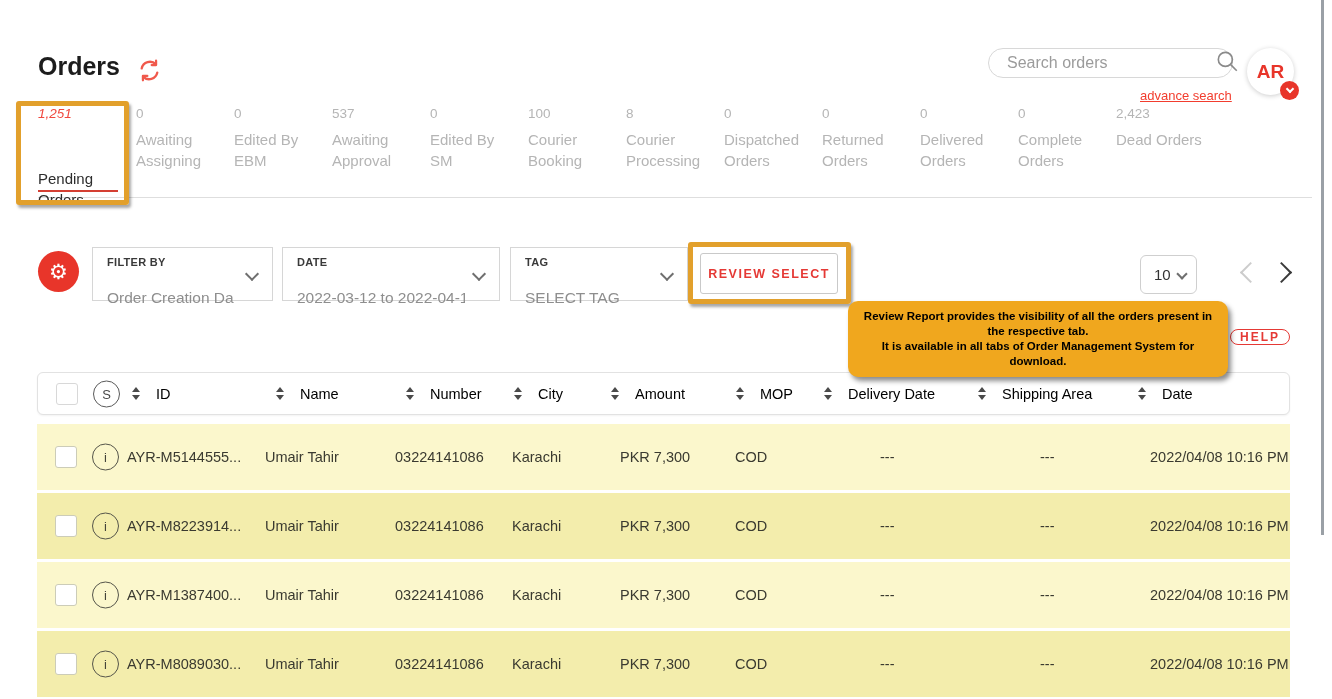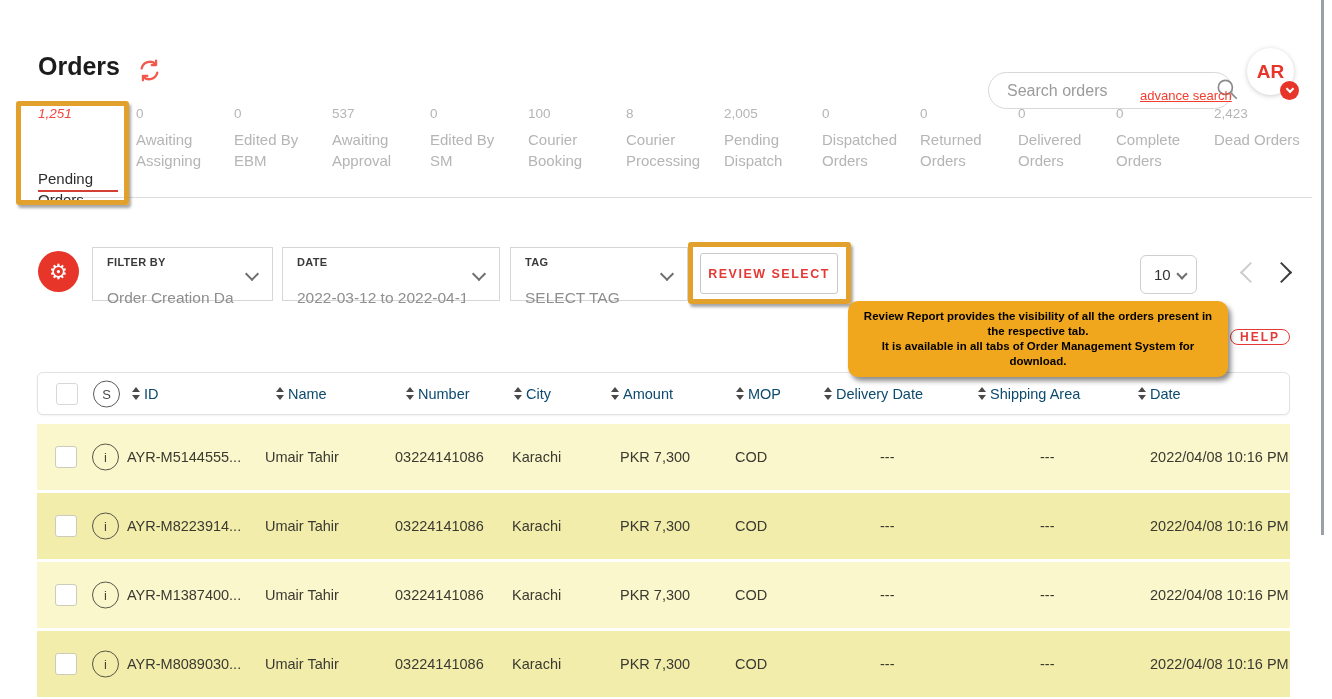--- a/index.html
+++ b/index.html
@@ -3,23 +3,23 @@
 <meta charset="utf-8">
 <style>
   * { margin:0; padding:0; box-sizing:border-box; }
   html,body { width:1332px; height:699px; background:#fff; }
   .page { position:relative; width:1332px; height:699px; overflow:hidden;
           font-family:"Liberation Sans","DejaVu Sans",sans-serif; background:#fff; }
 
   
   .title { position:absolute; left:38px; top:52px; font-size:25px; font-weight:700; color:#1c1c1c; }
   .refresh { position:absolute; left:137px; top:58px; }
-  .search-pill { position:absolute; left:988px; top:48px; width:245px; height:37px;
+  .search-pill { position:absolute; left:988px; top:48px; width:245px; height:30px;
                  border:1px solid #d8d8d8; border-radius:20px; background:#fff;
-                 display:flex; align-items:center; padding:0 10px 0 18px;margin-top:24px; }
+                 display:flex; align-items:center; padding:0 10px 0 18px; }
   .search-pill input { border:none; outline:none; flex:1; font-size:16px; color:#444;
                        font-family:inherit; background:transparent; }
   .search-pill input::placeholder { color:#9b9b9b; }
   .advance-search { position:absolute; left:1140px; top:88px; font-size:13px;
                     color:#f23d2e; text-decoration:underline; cursor:pointer; }
   .avatar { position:absolute; left:1247px; top:48px; width:47px; height:47px; border-radius:50%;
             background:#fff; box-shadow:0 1px 5px rgba(0,0,0,0.2); display:flex; align-items:center;
             justify-content:center; font-size:19px; font-weight:700; color:#e8352a; cursor:pointer; }
   .avatar-badge { position:absolute; left:1280px; top:81px; width:19px; height:19px; border-radius:50%;
                   background:#e8352a; display:flex; align-items:center; justify-content:center; }
@@ -77,21 +77,21 @@
 
   
   .thead { position:absolute; left:37px; top:372px; width:1253px; height:43px; background:#fff;
            border:1px solid #e2e2e2; border-radius:6px; box-shadow:0 1px 2px rgba(0,0,0,0.05); }
   .cell { position:absolute; top:50%; transform:translateY(-50%); }
   .cb { width:22px; height:22px; border:1px solid #d8d8d8; border-radius:3px; background:#fff; cursor:pointer; }
   .thead .cb { left:18px; }
   .round-badge { width:27px; height:27px; border:1.5px solid #5a5a5a; border-radius:50%;
                  display:flex; align-items:center; justify-content:center; font-size:13px; color:#4a4a4a; }
   .thead .round-badge { left:55px; }
-  .th { display:flex; align-items:center; gap:4px; font-size:14.5px; color:#0c4a6e; cursor:pointer; white-space:nowrap; }
+  .th { display:flex; align-items:center; gap:16px; font-size:14.5px; color:#000000; cursor:pointer; white-space:nowrap; }
   .sort { display:inline-flex; flex-direction:column; gap:3px; }
   .sort i { width:0; height:0; border-left:4.5px solid transparent; border-right:4.5px solid transparent; }
   .sort .up { border-bottom:5px solid #4a4a4a; }
   .sort .dn { border-top:5px solid #4a4a4a; }
   .th-id{left:94px}.th-name{left:238px}.th-number{left:368px}.th-city{left:476px}.th-amount{left:573px}
   .th-mop{left:698px}.th-dd{left:786px}.th-sa{left:940px}.th-date{left:1100px}
 
   .row { position:absolute; left:37px; width:1253px; height:66px; }
   .row-light { background:#fbf7cc; }
   .row-dark  { background:#f3edac; }
@@ -154,24 +154,20 @@
       <div class="count">0</div>
       <div class="label">Edited By SM</div>
     </div>
     <div class="tab">
       <div class="count">100</div>
       <div class="label">Courier Booking</div>
     </div>
     <div class="tab">
       <div class="count">8</div>
       <div class="label">Courier Processing</div>
-    </div>
-    <div class="tab">
-      <div class="count">2,005</div>
-      <div class="label">Pending Dispatch</div>
     </div>
     <div class="tab">
       <div class="count">0</div>
       <div class="label">Dispatched Orders</div>
     </div>
     <div class="tab">
       <div class="count">0</div>
       <div class="label">Returned Orders</div>
     </div>
     <div class="tab">

